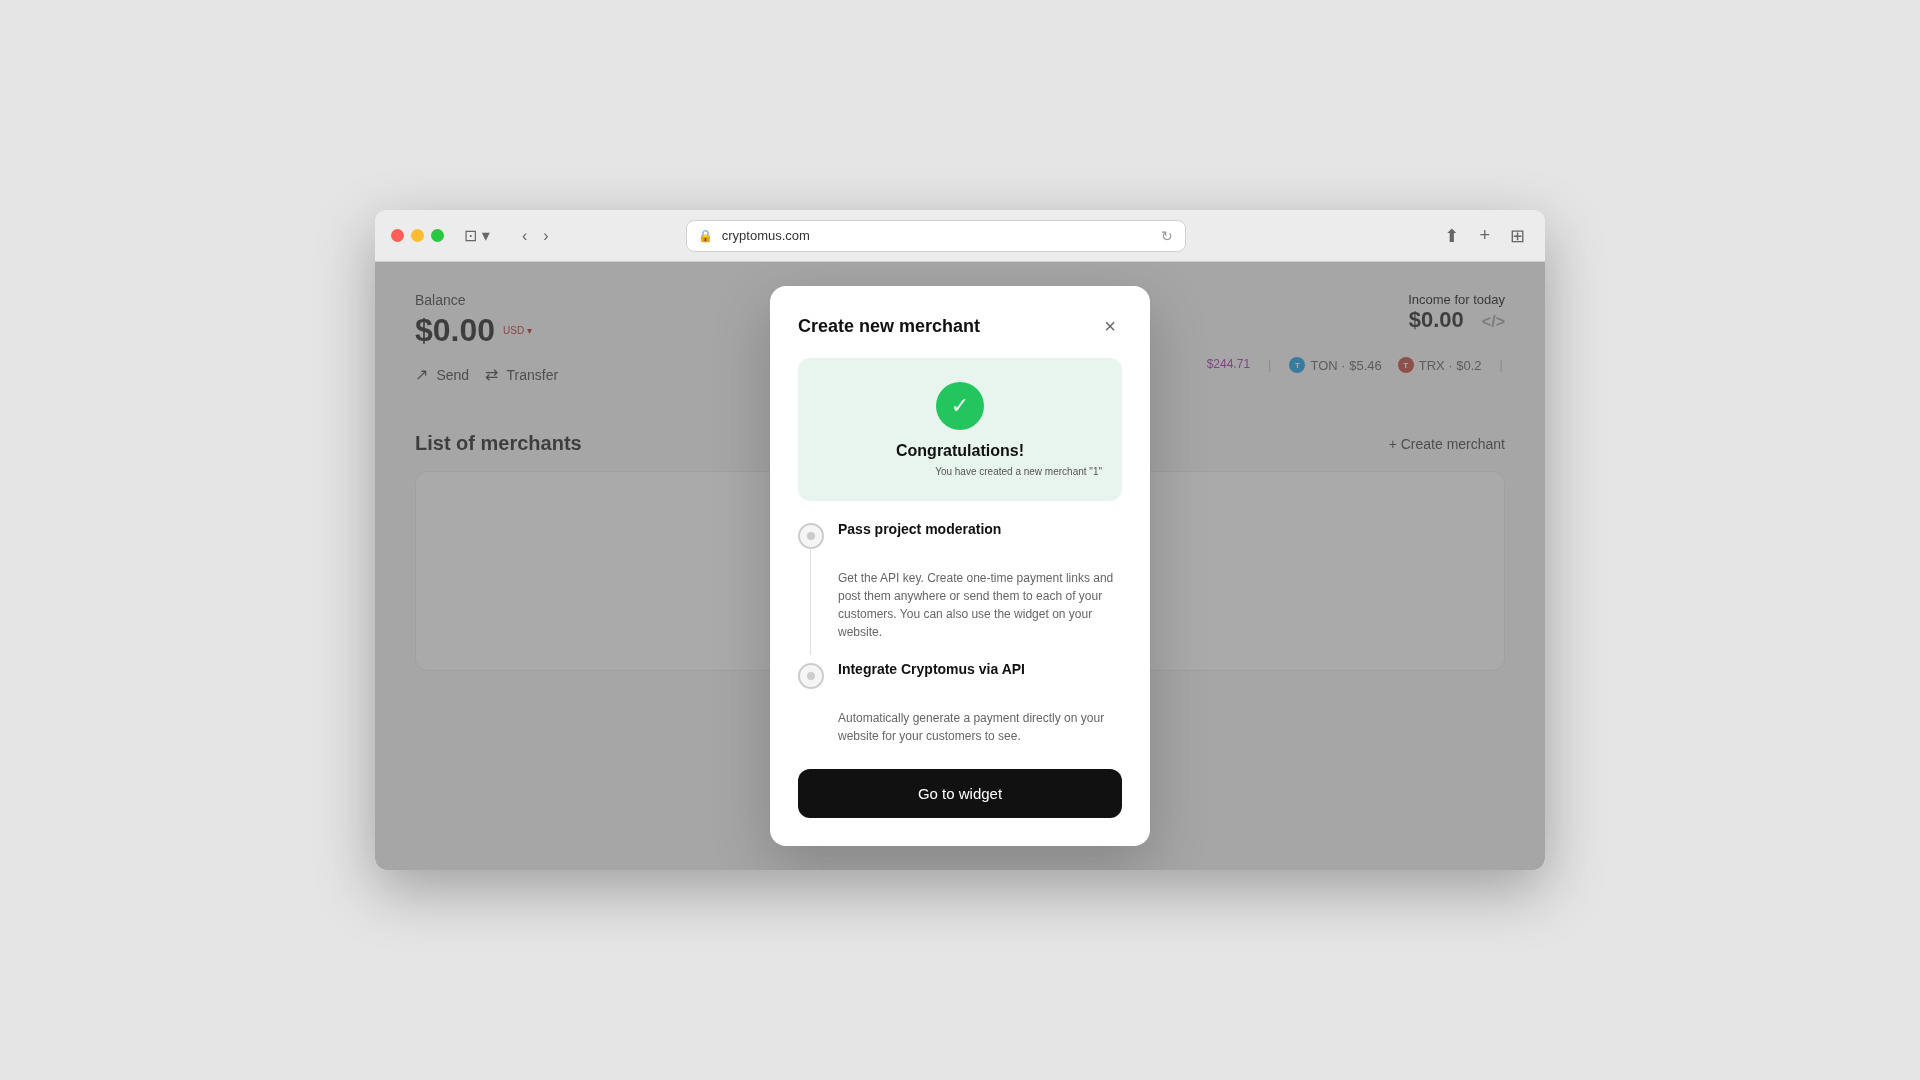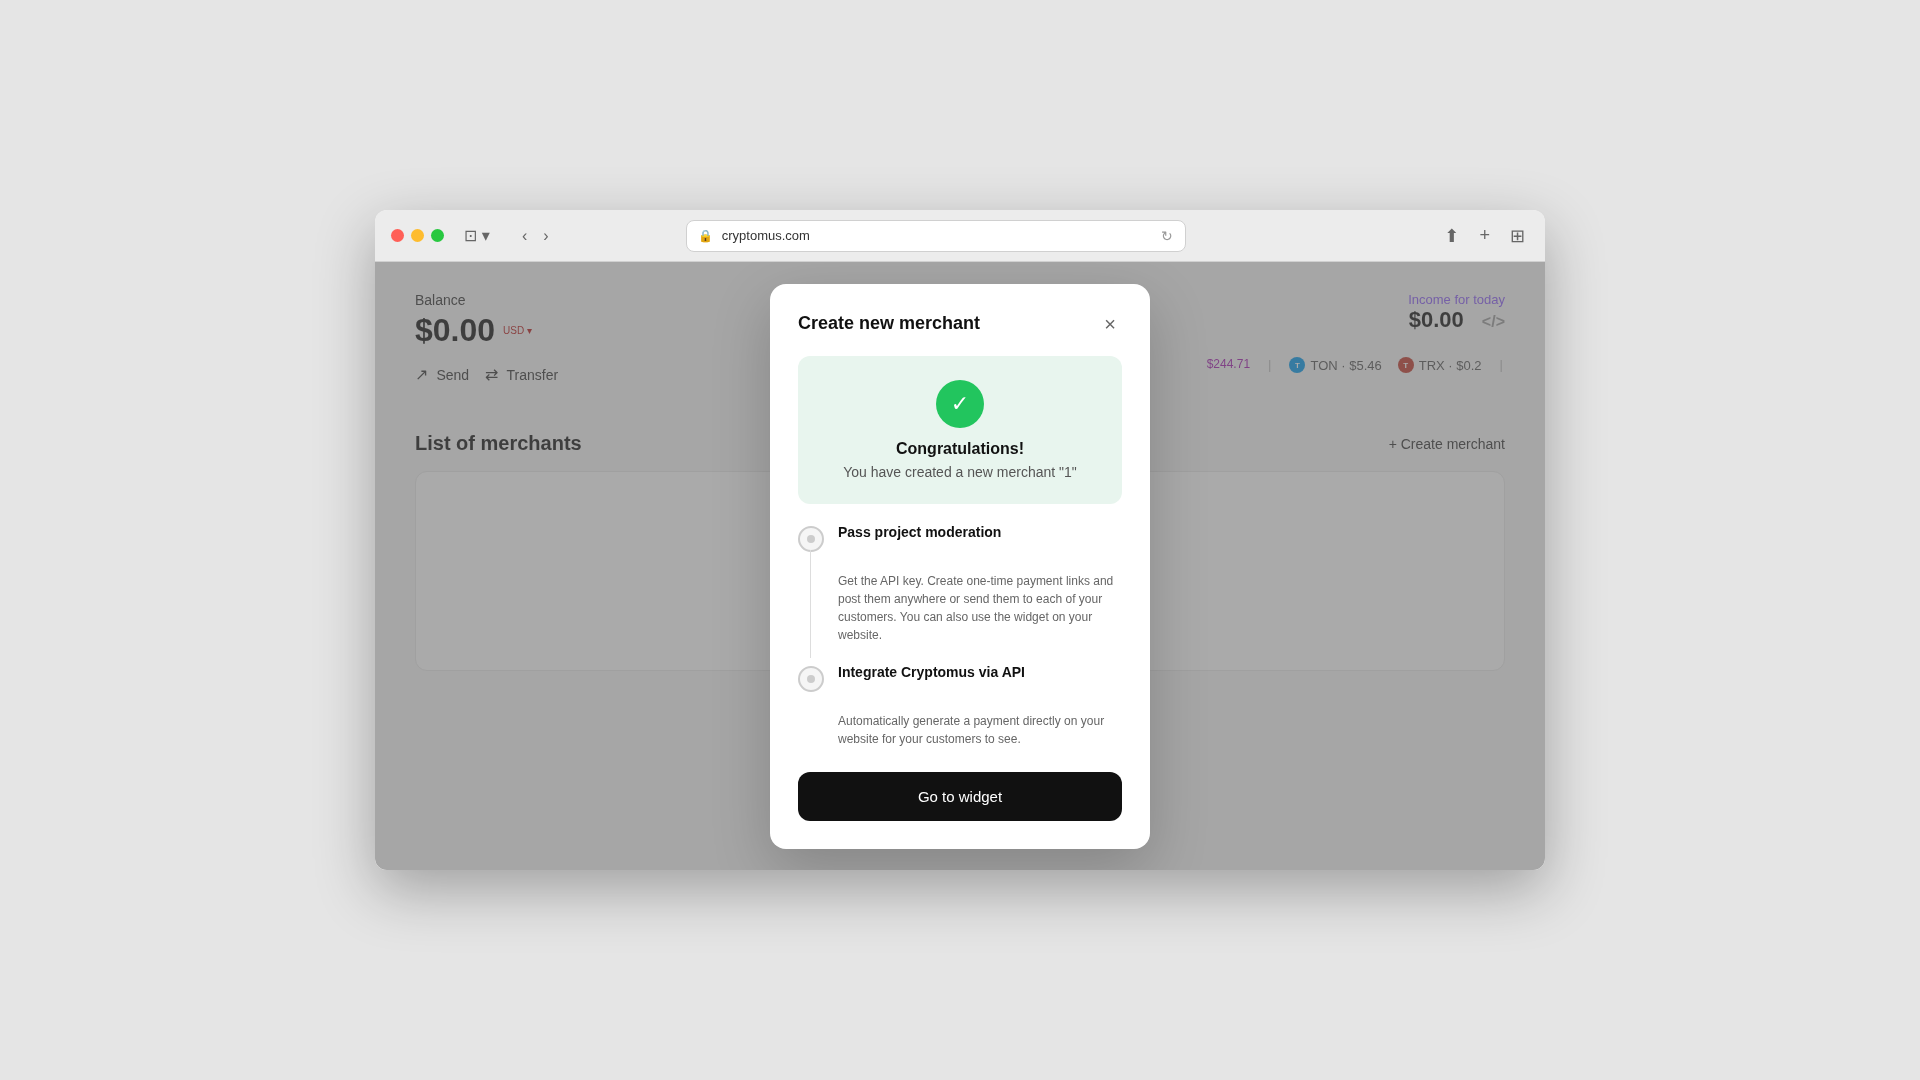--- a/index.html
+++ b/index.html
@@ -186,21 +186,21 @@
       border: none;
       cursor: pointer;
     }
 
     .bg-income-section {
       text-align: right;
     }
 
     .bg-income-label {
       font-size: 13px;
-      color: #8b5cf6;
+      color: #000000;
     }
 
     .bg-income-amount {
       font-size: 22px;
       font-weight: 700;
       color: #111;
     }
 
     .bg-ticker-bar {
       display: flex;
@@ -322,22 +322,23 @@
     }
 
     .success-title {
       font-size: 16px;
       font-weight: 700;
       color: #111;
       margin-bottom: 6px;
     }
 
     .success-subtitle {
-      font-size: 14px;
+      font-size: 10px;
       color: #555;
+      text-align: right;
     }
 
     
     .steps-container {
       margin-bottom: 24px;
     }
 
     .step-item {
       display: flex;
       gap: 14px;

